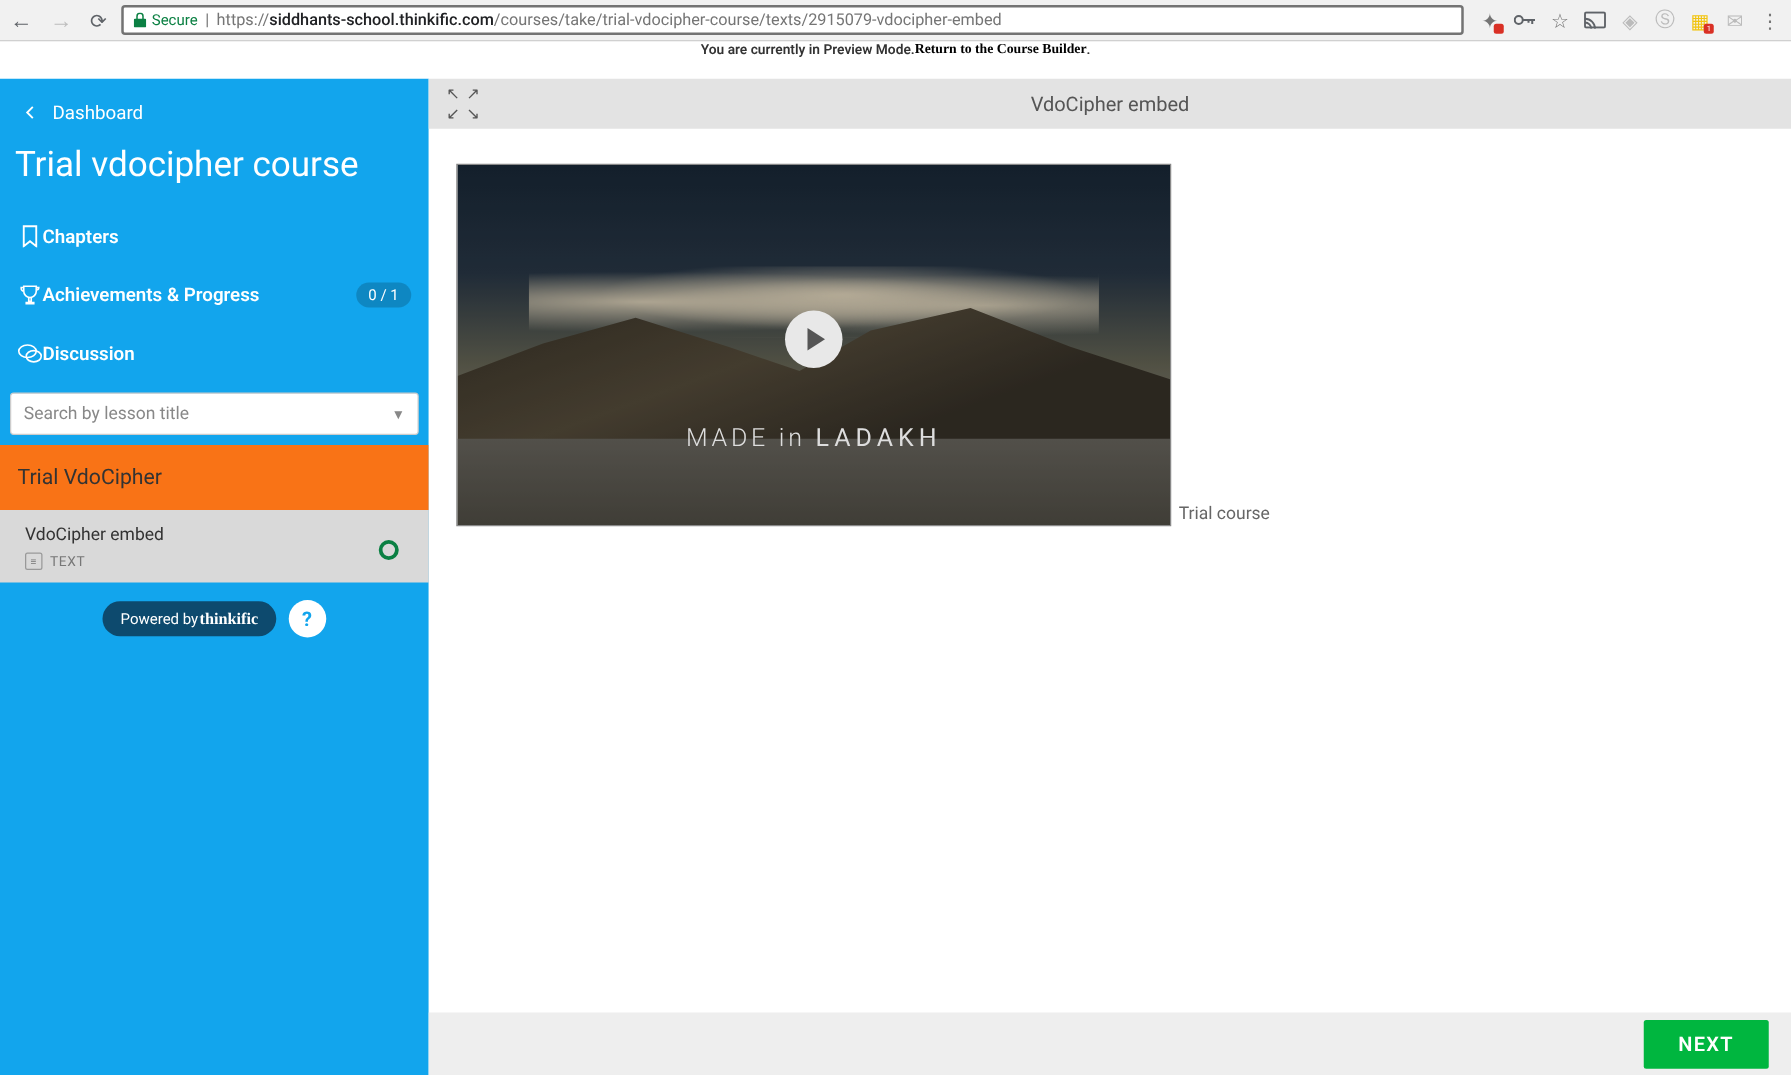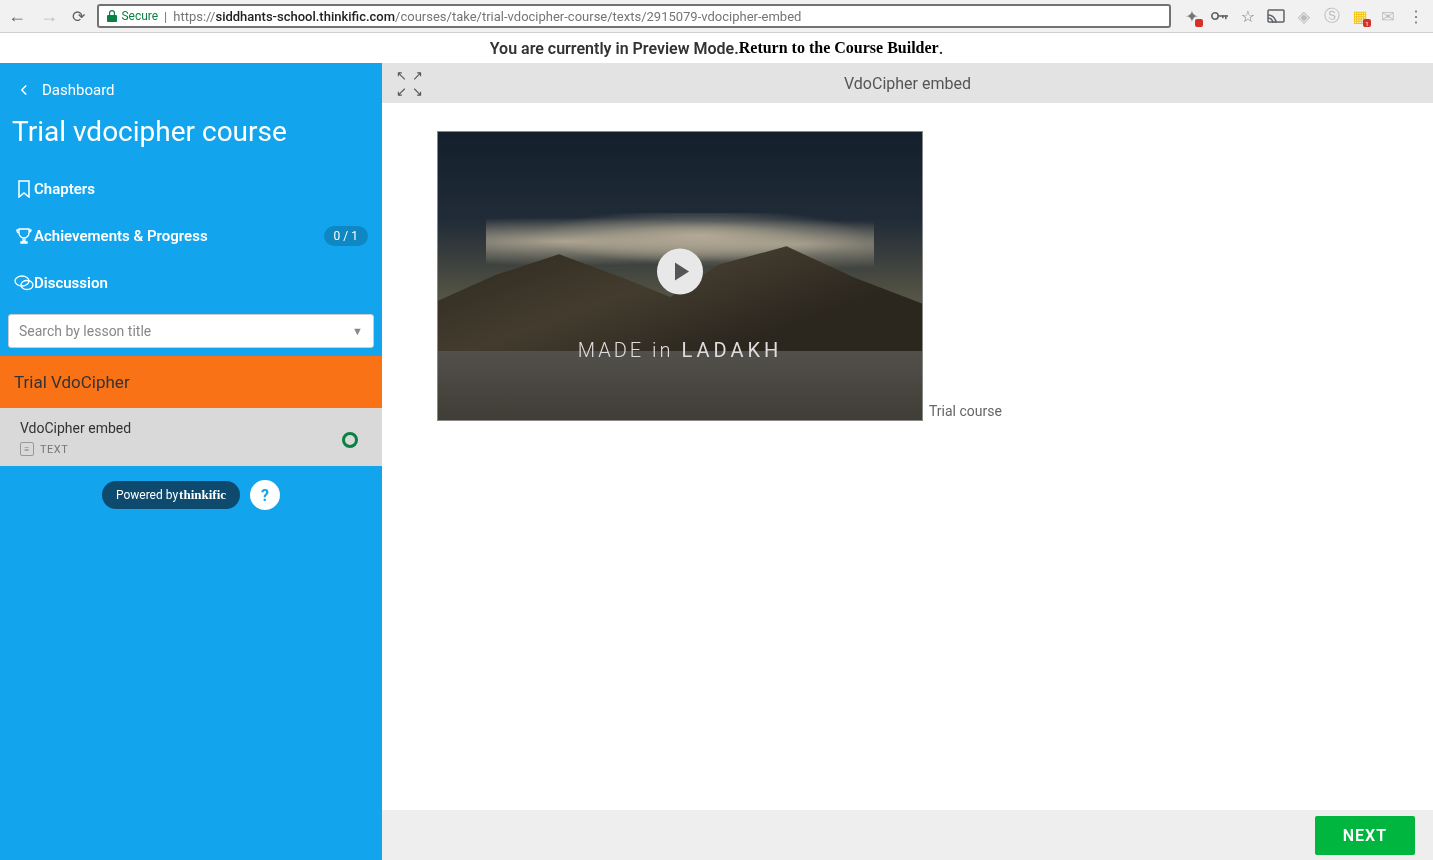--- a/index.html
+++ b/index.html
@@ -14,28 +14,28 @@
 .reload { font-size: 16px; cursor: pointer; }
 .addr { flex: 1; display: flex; align-items: center; background: #fff; border: 2px solid #737373; border-radius: 3px; height: 24px; padding: 0 8px; font-size: 13px; gap: 6px; }
 .lock { color: #0b8043; font-size: 12px; display:flex; align-items:center; gap:4px;}
 .urlhost { color: #202124; font-weight: 500; }
 .urlpath { color: #757575; }
 .chrome-right { display: flex; gap: 10px; align-items: center; }
 .chrome-ico { width: 18px; height: 18px; display: flex; align-items: center; justify-content: center; color: #757575; font-size: 16px; cursor: pointer; position:relative; }
 .badge-red { position:absolute; bottom:-2px; right:-2px; width:8px; height:8px; background:#d93025; border-radius:2px; font-size:6px; color:#fff; display:flex; align-items:center; justify-content:center;}
 
 
-.preview-bar { height: 30px; display: flex; align-items: center; justify-content: center; font-size: 16px; font-weight: 600; color: #333; }
+.preview-bar { height: 30px; display: flex; align-items: flex-start; justify-content: center; font-size: 11px; font-weight: 600; color: #333; }
 .preview-bar a { color: #000000; text-decoration: none; font-family: Liberation Serif, serif; }
 
 
 .app { flex: 1; display: flex; min-height: 0; }
 
 
-.sidebar { width: 382px; background: #12a5ed; color: #fff; display: flex; flex-direction: column; }
+.sidebar { width: 343px; background: #12a5ed; color: #fff; display: flex; flex-direction: column; }
 .dash { display: flex; align-items: center; gap: 12px; padding: 18px 16px 12px 18px; font-size: 15px; cursor: pointer; }
 .dash svg { width: 12px; height: 12px; }
 .course-title { padding: 4px 12px 18px 12px; font-size: 28px; font-weight: 400; }
 .nav-item { display: flex; align-items: center; padding: 14px 14px; font-size: 15px; font-weight: 600; cursor: pointer; }
 .nav-item .ico { width: 20px; display:flex; justify-content:center; }
 .nav-item .spacer { flex: 1; }
 .pill { background: rgba(0,0,0,0.18); border-radius: 12px; padding: 3px 10px; font-size: 12px; font-weight: 400; }
 
 .search-wrap { padding: 8px; }
 .search { width: 100%; height: 34px; background: #fff; border: 1px solid #ccc; border-radius: 3px; display: flex; align-items: center; padding: 0 10px; color: #888; font-size: 14px; justify-content: space-between; cursor: pointer; }
@@ -55,21 +55,21 @@
 
 
 .content { flex: 1; display: flex; flex-direction: column; background: #fff; }
 .content-header { height: 40px; background: #e3e3e3; display: flex; align-items: center; position: relative; }
 .expand-ico { position: absolute; left: 14px; top: 6px; display: grid; grid-template-columns: 14px 14px; grid-template-rows: 14px 14px; gap: 2px; color: #555; cursor: pointer; }
 .expand-ico span { font-size: 13px; line-height: 13px; }
 .content-title { flex: 1; text-align: center; color: #555; font-size: 16px; }
 
 .content-body { flex: 1; padding: 28px 22px; overflow: auto; position: relative; }
 .video-row { display: flex; align-items: flex-end; gap: 6px; }
-.video-thumb { width: 486px; height: 290px; border: 1px solid #888; position: relative; overflow: hidden; background: linear-gradient(to bottom, #1a2a3a 0%, #2b3a4a 30%, #6b6b5a 55%, #8a8676 70%, #71706a 100%); margin-left: 33px; }
+.video-thumb { width: 572px; height: 290px; border: 1px solid #888; position: relative; overflow: hidden; background: linear-gradient(to bottom, #1a2a3a 0%, #2b3a4a 30%, #6b6b5a 55%, #8a8676 70%, #71706a 100%); }
 .video-thumb::before { content:""; position:absolute; top:28%; left:10%; width:80%; height:20%; background: radial-gradient(ellipse at 20% 50%, rgba(255,240,210,0.85) 0%, rgba(255,240,210,0) 60%), radial-gradient(ellipse at 55% 40%, rgba(255,240,210,0.8) 0%, rgba(255,240,210,0) 55%), radial-gradient(ellipse at 80% 55%, rgba(255,240,210,0.75) 0%, rgba(255,240,210,0) 55%);}
 .mountain { position:absolute; bottom:18%; left:0; right:0; height:45%; background: linear-gradient(160deg, #3a3428 0%, #5a503e 40%, #3a342a 70%); clip-path: polygon(0 100%, 0 48%, 12% 28%, 25% 12%, 38% 30%, 48% 45%, 58% 20%, 72% 6%, 86% 30%, 100% 50%, 100% 100%);}
 .ground { position:absolute; bottom:0; left:0; right:0; height:24%; background: linear-gradient(to bottom, #6e6b63 0%, #555249 100%);}
 .overlay-dark { position:absolute; inset:0; background: rgba(0,0,0,0.25);}
 .playbtn { position: absolute; top: 50%; left: 50%; transform: translate(-50%, -60%); width: 46px; height: 46px; border-radius: 50%; background: #e8e8e8; display: flex; align-items: center; justify-content: center; cursor: pointer; }
 .playbtn::after { content: ""; border-left: 14px solid #555; border-top: 9px solid transparent; border-bottom: 9px solid transparent; margin-left: 4px; }
 .video-caption { position: absolute; bottom: 58px; left: 0; right: 0; text-align: center; color: #ddd; font-size: 20px; letter-spacing: 3px; font-weight: 300; }
 .video-caption .b { font-weight:400; letter-spacing:4px;}
 .trial-label { color: #666; font-size: 14px; padding-bottom: 2px; }
 

